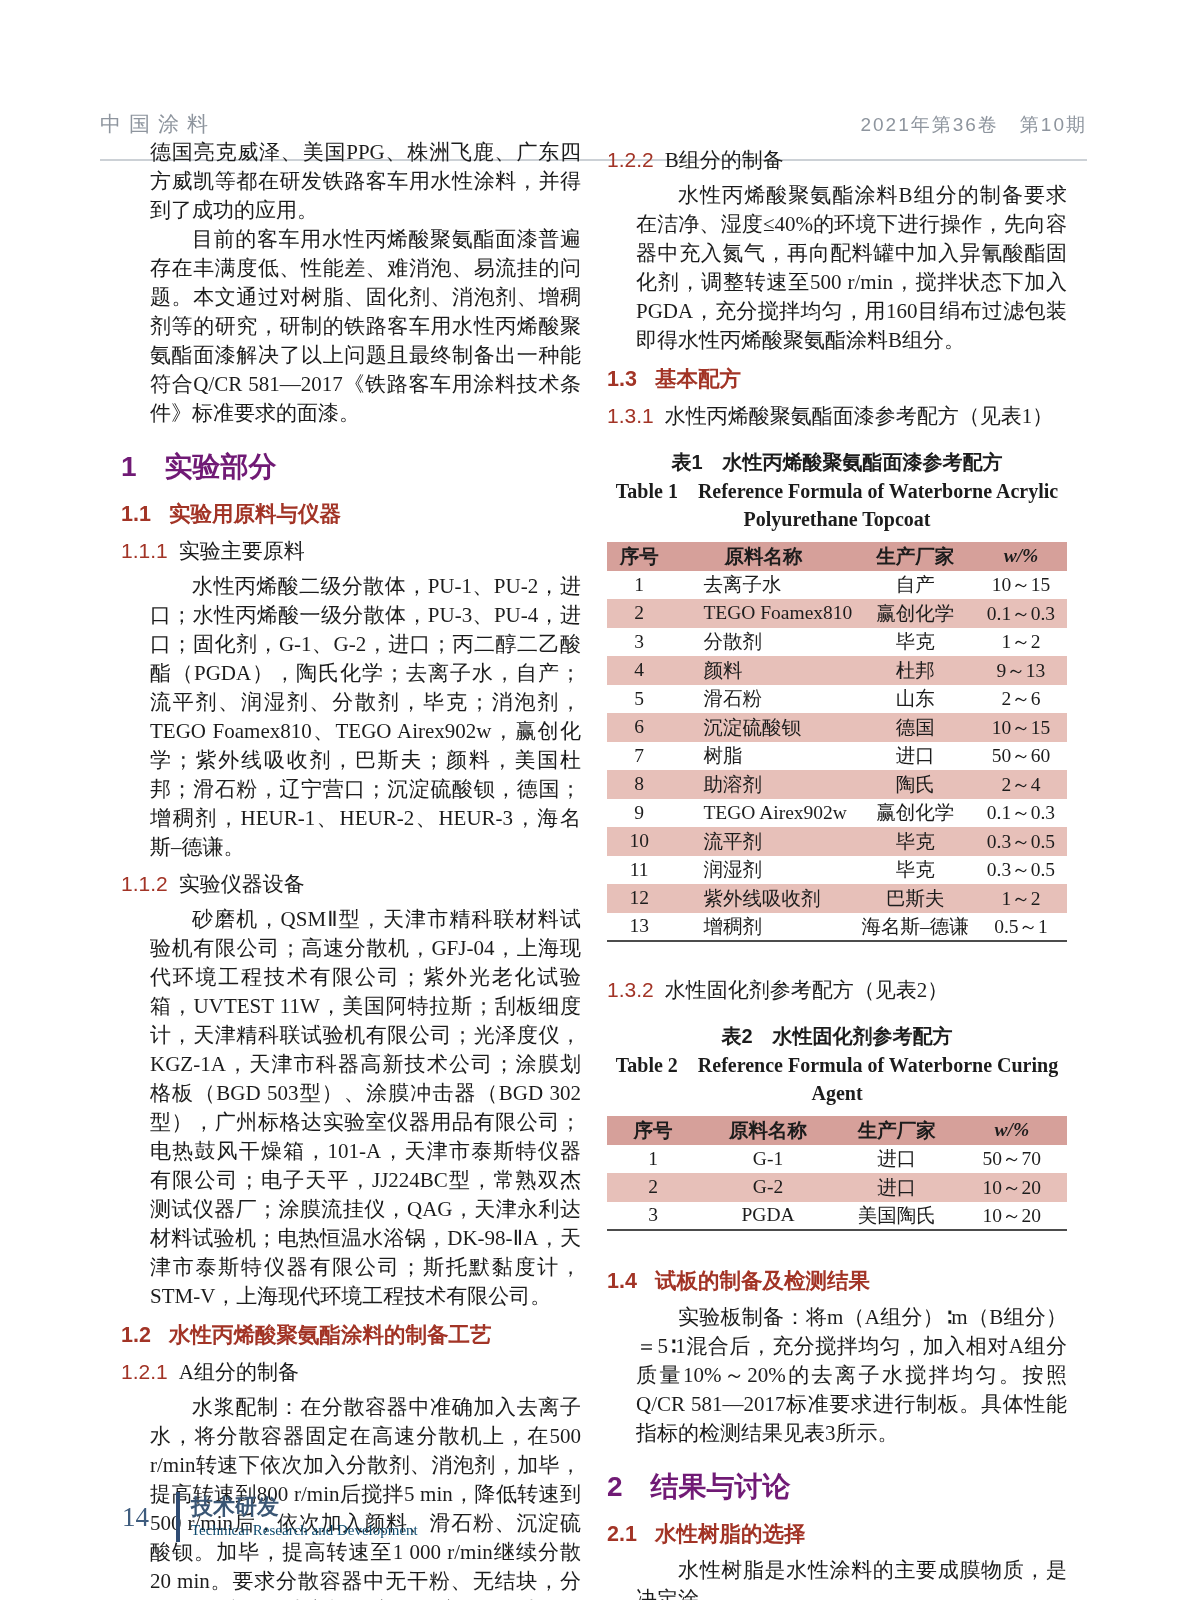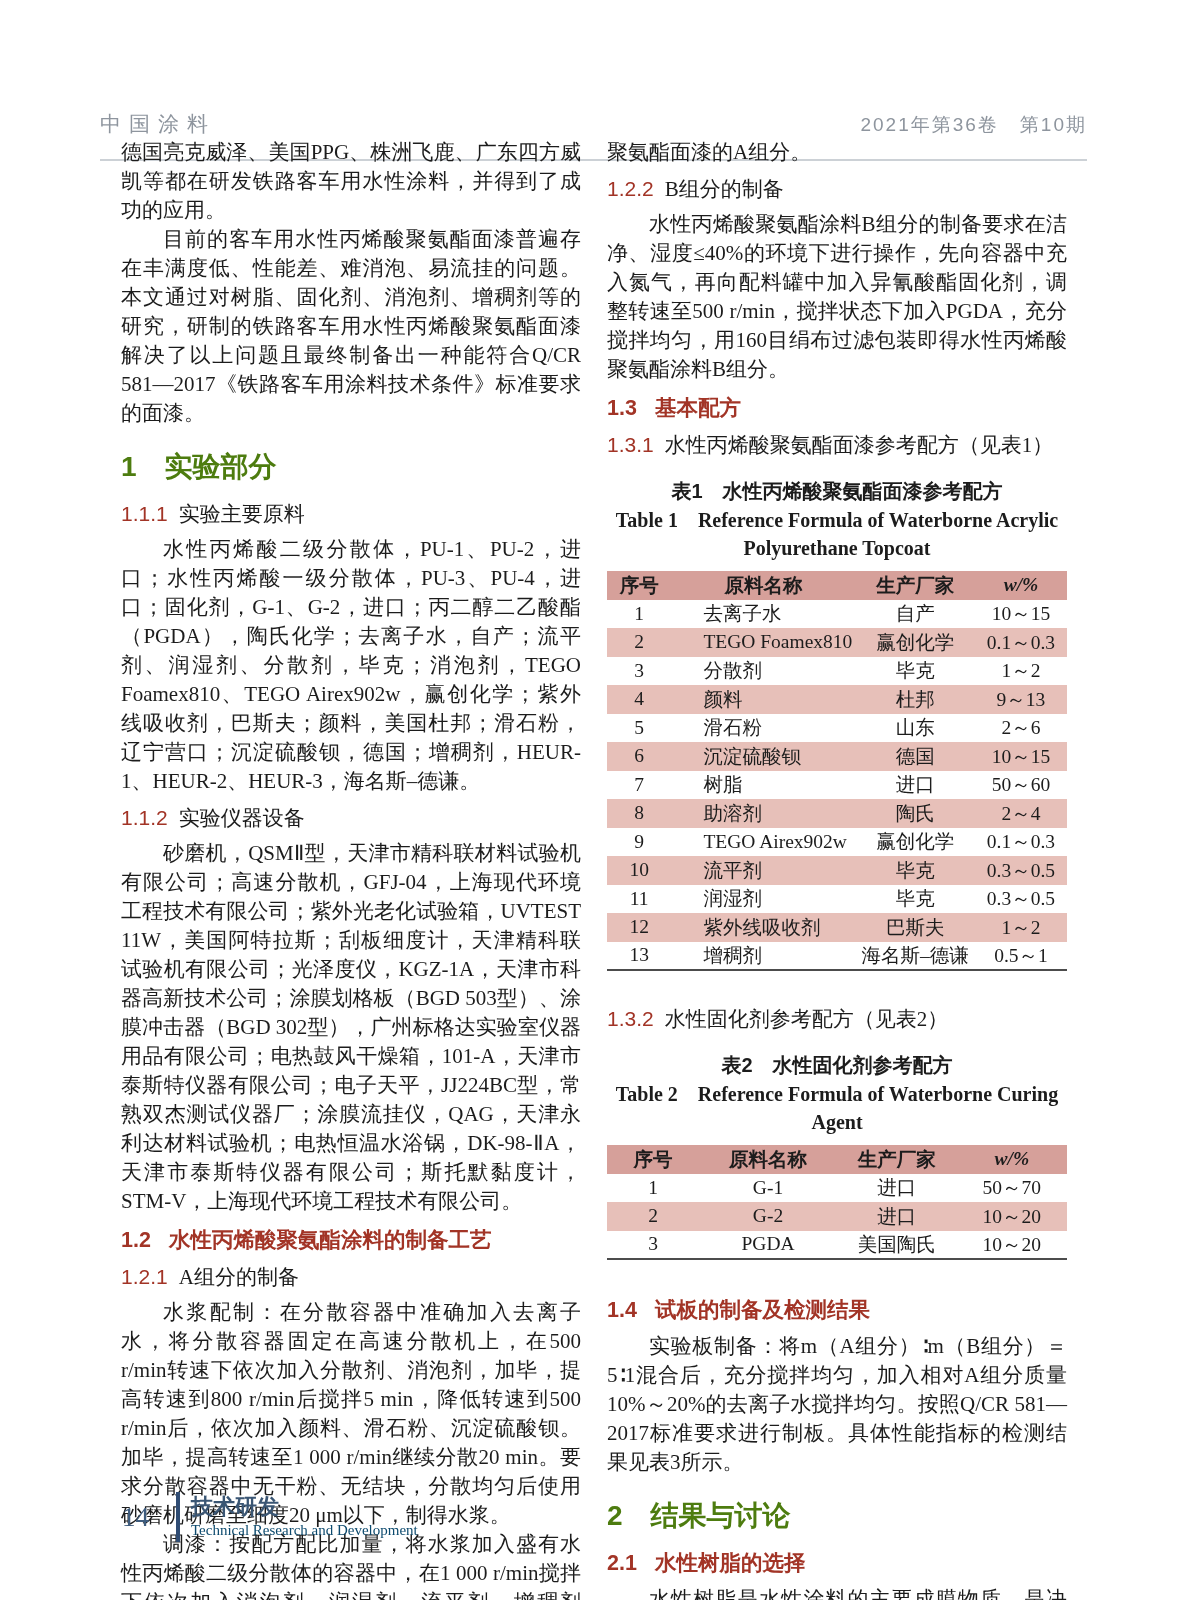--- a/index.html
+++ b/index.html
@@ -16,24 +16,24 @@
     display:flex; justify-content:space-between; align-items:flex-end;
     padding-bottom:21px; border-bottom:2px solid #ccd1d6; color:#8e959e;
   }
   .journal { font-family:"Liberation Sans", sans-serif; font-size:21px; letter-spacing:8px; }
   .issue   { font-family:"Liberation Sans", sans-serif; font-size:19px; letter-spacing:2px;margin-top:36px; }
 
   
   .columns { position:absolute; top:138px; left:121px; width:946px; display:flex; gap:26px; }
   .col { width:460px; }
 
-  .para { font-size:21px; line-height:29px; text-align:justify; text-indent:2em; }
+  .para { font-size:21px; line-height:29px; text-align:justify; text-indent:2em;margin-left:29px; }
   .para.cont { text-indent:0; }
 
-  h1.sec { color:#4d7c0f; font-family:"Liberation Sans", sans-serif; font-size:28px; font-weight:bold; margin:20px 0 13px; }
+  h1.sec { color:#701a75; font-family:"Liberation Sans", sans-serif; font-size:28px; font-weight:bold; margin:20px 0 13px; }
   h1.sec .num { margin-right:28px; }
   h2.sec { color:#a23426; font-family:"Liberation Sans", sans-serif; font-size:21.5px; font-weight:bold; margin:9px 0 8px; }
   h2.sec .num { margin-right:18px; }
   h3.sec { font-size:21px; font-weight:normal; margin:7px 0 6px; line-height:29px; }
   h3.sec .num { color:#a23426; font-family:"Liberation Sans", sans-serif; margin-right:11px; }
 
   
   .tbl-caption { text-align:center; font-weight:bold; margin-top:16px; }
   .tbl-caption .zh { font-family:"Liberation Sans", sans-serif; font-size:20px; line-height:30px; }
   .tbl-caption .en { font-family:Liberation Serif, serif; font-size:20px; line-height:28px; }
@@ -66,36 +66,36 @@
   </header>
 
   <main class="columns">
 
     <section class="col">
       <p class="para cont">德国亮克威泽、美国PPG、株洲飞鹿、广东四方威凯等都在研发铁路客车用水性涂料，并得到了成功的应用。</p>
       <p class="para">目前的客车用水性丙烯酸聚氨酯面漆普遍存在丰满度低、性能差、难消泡、易流挂的问题。本文通过对树脂、固化剂、消泡剂、增稠剂等的研究，研制的铁路客车用水性丙烯酸聚氨酯面漆解决了以上问题且最终制备出一种能符合Q/CR 581—2017《铁路客车用涂料技术条件》标准要求的面漆。</p>
 
       <h1 class="sec"><span class="num">1</span><span>实验部分</span></h1>
 
+      <h2 class="sec"><span class="num">1.1</span><span>实验用原料与仪器</span></h2>
 
       <h3 class="sec"><span class="num">1.1.1</span><span>实验主要原料</span></h3>
       <p class="para">水性丙烯酸二级分散体，PU-1、PU-2，进口；水性丙烯酸一级分散体，PU-3、PU-4，进口；固化剂，G-1、G-2，进口；丙二醇二乙酸酯（PGDA），陶氏化学；去离子水，自产；流平剂、润湿剂、分散剂，毕克；消泡剂，TEGO Foamex810、TEGO Airex902w，赢创化学；紫外线吸收剂，巴斯夫；颜料，美国杜邦；滑石粉，辽宁营口；沉淀硫酸钡，德国；增稠剂，HEUR-1、HEUR-2、HEUR-3，海名斯–德谦。</p>
 
       <h3 class="sec"><span class="num">1.1.2</span><span>实验仪器设备</span></h3>
       <p class="para">砂磨机，QSMⅡ型，天津市精科联材料试验机有限公司；高速分散机，GFJ-04，上海现代环境工程技术有限公司；紫外光老化试验箱，UVTEST 11W，美国阿特拉斯；刮板细度计，天津精科联试验机有限公司；光泽度仪，KGZ-1A，天津市科器高新技术公司；涂膜划格板（BGD 503型）、涂膜冲击器（BGD 302型），广州标格达实验室仪器用品有限公司；电热鼓风干燥箱，101-A，天津市泰斯特仪器有限公司；电子天平，JJ224BC型，常熟双杰测试仪器厂；涂膜流挂仪，QAG，天津永利达材料试验机；电热恒温水浴锅，DK-98-ⅡA，天津市泰斯特仪器有限公司；斯托默黏度计，STM-V，上海现代环境工程技术有限公司。</p>
 
       <h2 class="sec"><span class="num">1.2</span><span>水性丙烯酸聚氨酯涂料的制备工艺</span></h2>
 
       <h3 class="sec"><span class="num">1.2.1</span><span>A组分的制备</span></h3>
       <p class="para">水浆配制：在分散容器中准确加入去离子水，将分散容器固定在高速分散机上，在500 r/min转速下依次加入分散剂、消泡剂，加毕，提高转速到800 r/min后搅拌5 min，降低转速到500 r/min后，依次加入颜料、滑石粉、沉淀硫酸钡。加毕，提高转速至1 000 r/min继续分散20 min。要求分散容器中无干粉、无结块，分散均匀后使用砂磨机研磨至细度20 μm以下，制得水浆。</p>
       <p class="para">调漆：按配方配比加量，将水浆加入盛有水性丙烯酸二级分散体的容器中，在1 000 r/min搅拌下依次加入消泡剂、润湿剂、流平剂、增稠剂等。调整黏度到70～80 KU，用120目绢布过滤包装即得双组分丙烯酸</p>
     </section>
 
     <section class="col">
-      <p class="para cont">聚氨酯面漆的A组分。</p>
 
       <h3 class="sec"><span class="num">1.2.2</span><span>B组分的制备</span></h3>
       <p class="para">水性丙烯酸聚氨酯涂料B组分的制备要求在洁净、湿度≤40%的环境下进行操作，先向容器中充入氮气，再向配料罐中加入异氰酸酯固化剂，调整转速至500 r/min，搅拌状态下加入PGDA，充分搅拌均匀，用160目绢布过滤包装即得水性丙烯酸聚氨酯涂料B组分。</p>
 
       <h2 class="sec"><span class="num">1.3</span><span>基本配方</span></h2>
 
       <h3 class="sec"><span class="num">1.3.1</span><span>水性丙烯酸聚氨酯面漆参考配方（见表1）</span></h3>
 
       <div class="tbl-caption">
         <div class="zh">表1　水性丙烯酸聚氨酯面漆参考配方</div>

